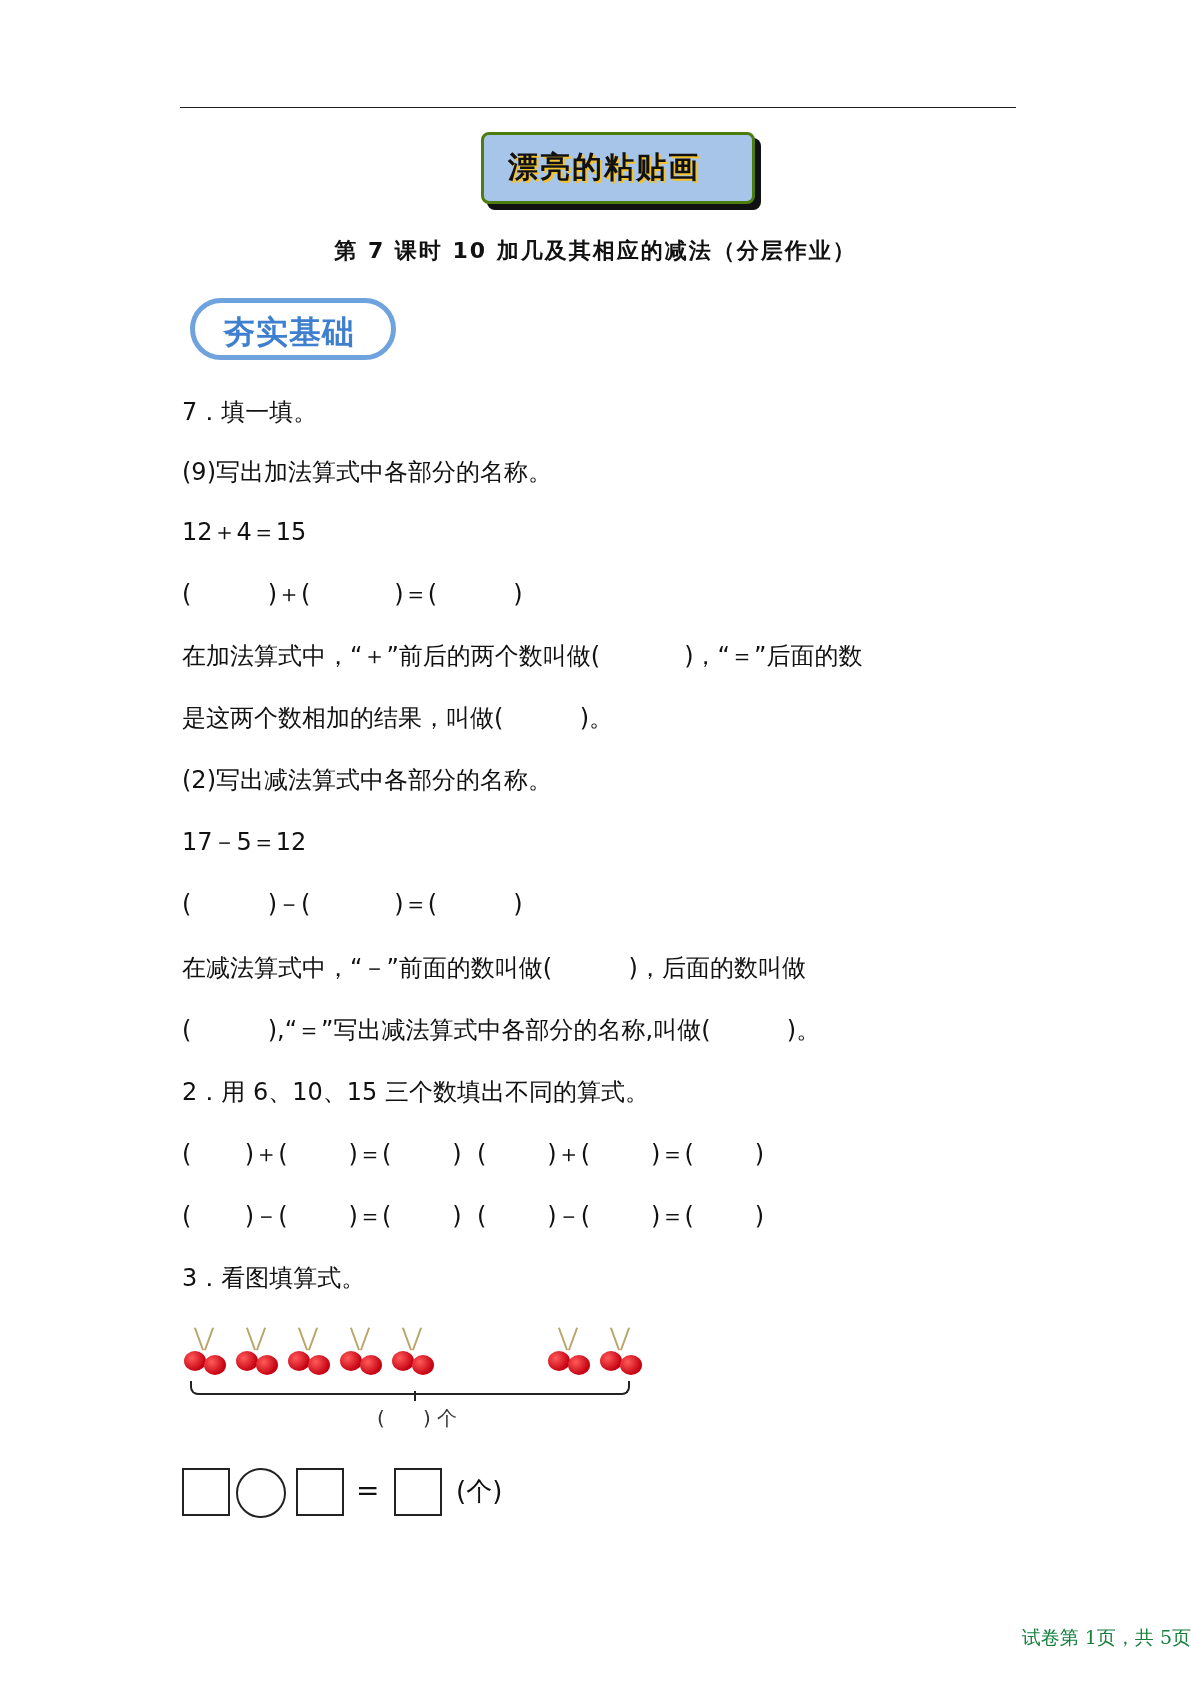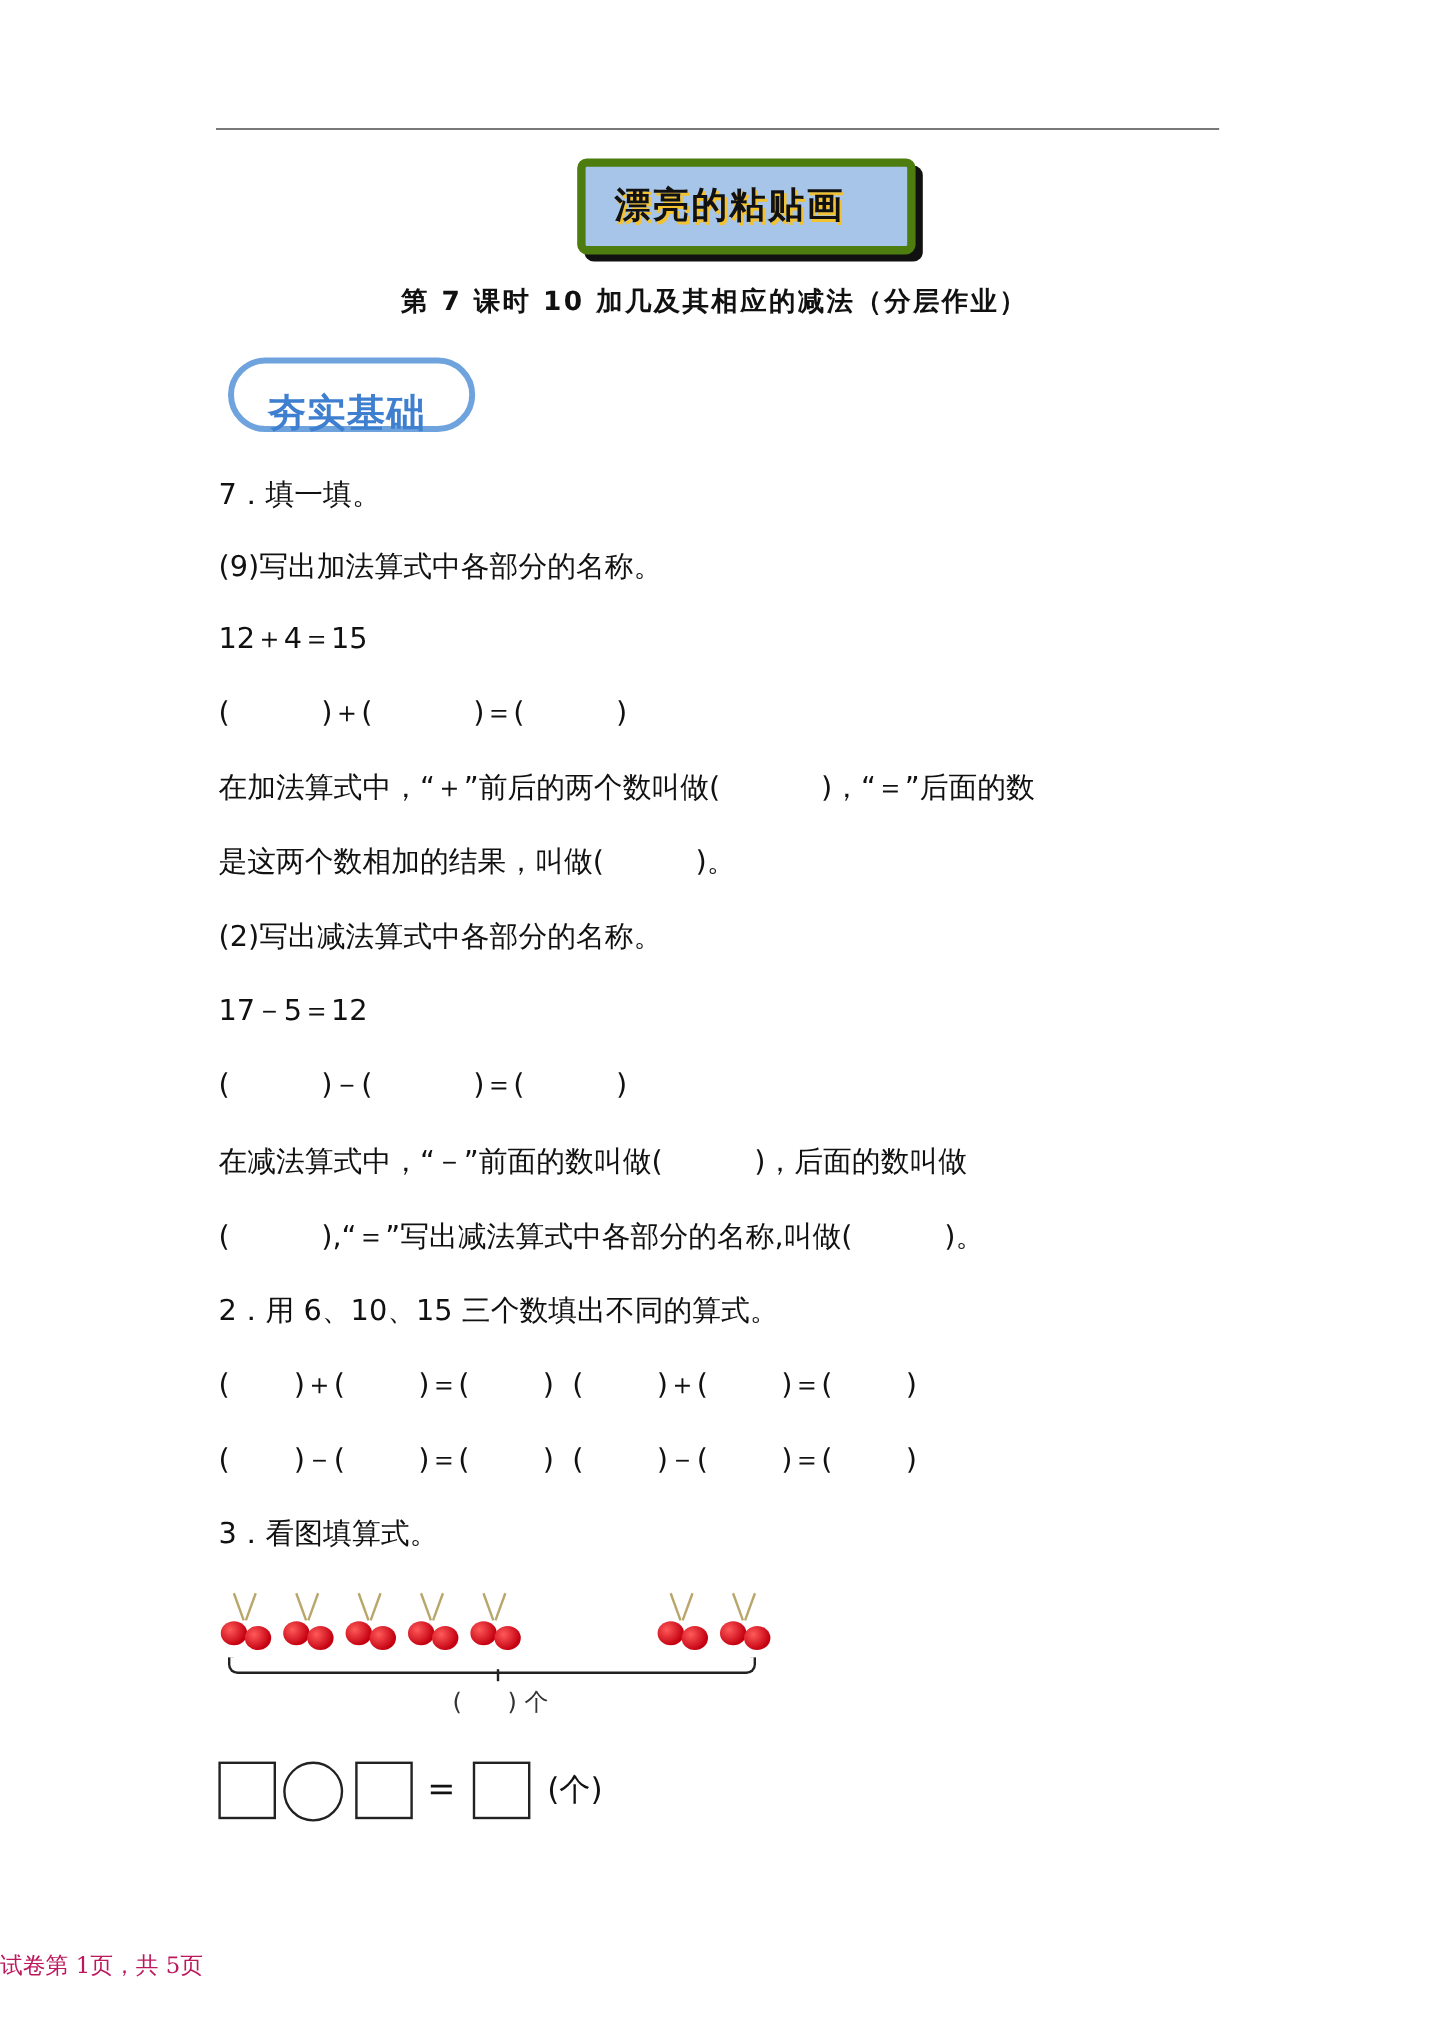--- a/index.html
+++ b/index.html
@@ -2,46 +2,46 @@
 <html><head>
 <meta charset="utf-8">
 <style>
   html, body { margin:0; padding:0; background:#ffffff; }
   body { width:1191px; height:1684px; position:relative; overflow:hidden;
          font-family:"DejaVu Sans", sans-serif; color:#111; }
   .abs { position:absolute; }
   .hr-top { left:180px; top:107px; width:836px; height:1px; background:#222; }
   .banner { left:481px; top:132px; width:276px; height:72px; }
   .banner-box { position:absolute; left:0; top:0; width:268px; height:66px;
-                background:#a7c5e8; border:7px solid #4d7c0f; border-radius:8px;
+                background:#a7c5e8; border:3px solid #4d7c0f; border-radius:8px;
                 box-shadow:6px 6px 0 #111; }
   .banner-text { position:absolute; left:24px; top:12px; font-size:30px; font-weight:bold;
                  letter-spacing:2px; color:#111; text-shadow:2px 2px 0 #f2c230; }
   .subtitle { left:0; width:1191px; top:236px; text-align:center; font-size:22px;
               font-weight:bold; letter-spacing:2px; }
   .pill { left:190px; top:298px; width:206px; height:62px; border:5px solid #6fa3dd;
           border-radius:34px; box-sizing:border-box; }
-  .pill-text { position:absolute; left:28px; top:8px; font-size:32px; font-weight:bold; color:#3f7fcf; letter-spacing:1px;margin-top:12px; }
+  .pill-text { position:absolute; left:28px; top:8px; font-size:32px; font-weight:bold; color:#3f7fcf; letter-spacing:1px; }
   .line { left:182px; font-size:24px; line-height:32px; white-space:pre; }
   .cherries { left:182px; top:1325px; width:460px; height:110px; }
   .cherry-pair { position:absolute; top:0; width:48px; height:50px; }
   .stem { position:absolute; width:2px; height:24px; background:#b9a66b; top:2px; }
   .berry { position:absolute; width:22px; height:20px; border-radius:50%;
            background:radial-gradient(circle at 35% 35%, #ff5a5a, #c40010 70%); top:26px; }
   .brace { position:absolute; left:8px; top:56px; width:436px; height:12px;
            border-bottom:2px solid #222; border-left:2px solid #222; border-right:2px solid #222;
            border-radius:0 0 8px 8px; }
   .brace-tip { position:absolute; left:232px; top:66px; width:2px; height:10px; background:#222; }
   .brace-label { position:absolute; left:195px; top:80px; font-size:20px; color:#333; white-space:pre; }
   .shape-row { left:182px; top:1468px; height:48px; }
   .sq { position:absolute; width:44px; height:44px; border:2px solid #222; top:0; }
   .circ { position:absolute; width:46px; height:46px; border:2px solid #222; border-radius:50%; top:0; }
   .eq { position:absolute; top:6px; font-size:28px; }
   .unit { position:absolute; top:6px; font-size:26px; }
-  .footer { left:0; width:1191px; top:1625px; text-align:left; font-family:"DejaVu Serif", serif; font-size:19px; color:#be185d; }
+  .footer { left:0; width:1191px; top:1625px; text-align:right; font-family:"DejaVu Serif", serif; font-size:19px; color:#15803d; }
 </style>
 </head>
 <body>
 
 <div class="abs hr-top"></div>
 
 <div class="abs banner">
   <div class="banner-box">
     <span class="banner-text">漂亮的粘贴画</span>
   </div>

